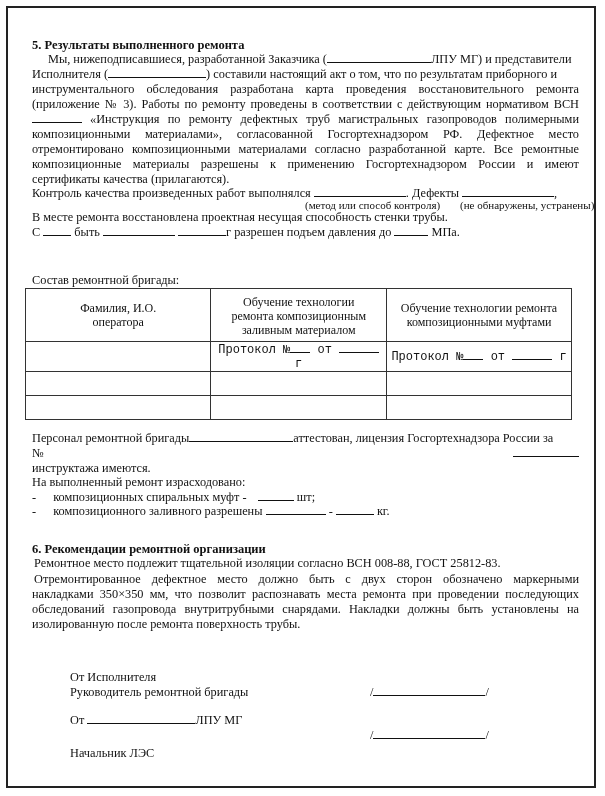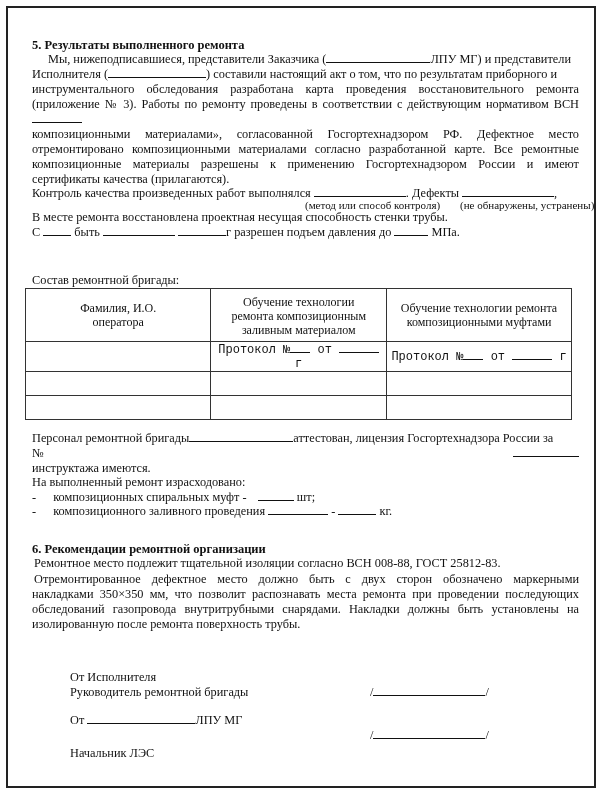--- a/index.html
+++ b/index.html
@@ -17,29 +17,30 @@
   table.crew td { border: 1px solid #333; font-size: 12px; line-height: 14px; text-align: center; padding: 0; }
 </style>
 </head>
 <body>
 
 <div class="page-border"></div>
 
 <div class="abs txt h" style="left:32px;top:38px;">5. Результаты выполненного ремонта</div>
 
 <div class="abs txt" style="left:48px;top:52px;">
-  <span>Мы, нижеподписавшиеся, представители Заказчика (</span><span class="u" style="width:104px"></span><span>ЛПУ МГ) и представители</span>
+  <span>Мы, нижеподписавшиеся, разработанной Заказчика (</span><span class="u" style="width:104px"></span><span>ЛПУ МГ) и представители</span>
 </div>
 <div class="abs txt" style="left:32px;top:67px;width:547px;">
   <span>Исполнителя (</span><span class="u" style="width:98px"></span><span>) составили настоящий акт о том, что по результатам приборного и</span>
 </div>
 <div class="abs txt just" style="left:32px;top:82px;width:547px;height:15px;overflow:hidden;">инструментального обследования разработана карта проведения восстановительного ремонта</div>
 <div class="abs txt just" style="left:32px;top:97px;width:547px;height:15px;overflow:hidden;">(приложение № 3). Работы по ремонту проведены в соответствии с действующим нормативом ВСН</div>
 <div class="abs txt" style="left:32px;top:112px;width:547px;display:flex;">
   <span class="u" style="width:50px;flex:none;"></span>
+  <span class="just" style="flex:1;margin-left:8px;height:15px;overflow:hidden;">«Инструкция по ремонту дефектных труб магистральных газопроводов полимерными</span>
 </div>
 <div class="abs txt just" style="left:32px;top:127px;width:547px;height:15px;overflow:hidden;">композиционными материалами», согласованной Госгортехнадзором РФ. Дефектное место</div>
 <div class="abs txt just" style="left:32px;top:142px;width:547px;height:15px;overflow:hidden;">отремонтировано композиционными материалами согласно разработанной карте. Все ремонтные</div>
 <div class="abs txt just" style="left:32px;top:157px;width:547px;height:15px;overflow:hidden;">композиционные материалы разрешены к применению Госгортехнадзором России и имеют</div>
 <div class="abs txt" style="left:32px;top:172px;">сертификаты качества (прилагаются).</div>
 
 <div class="abs txt" style="left:32px;top:186px;">
   <span>Контроль качества произведенных работ выполнялся</span>
   <span class="u" style="width:92px"></span><span>. Дефекты</span>
   <span class="u" style="width:92px"></span>,
@@ -107,21 +108,21 @@
 <div class="abs txt" style="left:32px;top:461px;">инструктажа имеются.</div>
 <div class="abs txt" style="left:32px;top:475px;">На выполненный ремонт израсходовано:</div>
 <div class="abs txt" style="left:32px;top:490px;">
   <span>-</span>
   <span style="margin-left:14px;">композиционных спиральных муфт -</span>
   <span class="u" style="width:36px;margin-left:8px;"></span>
   <span>шт;</span>
 </div>
 <div class="abs txt" style="left:32px;top:504px;">
   <span>-</span>
-  <span style="margin-left:14px;">композиционного заливного проведения</span>
+  <span style="margin-left:14px;">композиционного заливного разрешены</span>
   <span class="u" style="width:60px"></span>
   <span>-</span>
   <span class="u" style="width:38px"></span>
   <span>кг.</span>
 </div>
 
 <div class="abs txt h" style="left:32px;top:542px;">6. Рекомендации ремонтной организации</div>
 <div class="abs txt" style="left:34px;top:556px;">Ремонтное место подлежит тщательной изоляции согласно ВСН 008-88, ГОСТ 25812-83.</div>
 <div class="abs txt just" style="left:34px;top:572px;width:545px;height:15px;overflow:hidden;">Отремонтированное дефектное место должно быть с двух сторон обозначено маркерными</div>
 <div class="abs txt just" style="left:32px;top:587px;width:547px;height:15px;overflow:hidden;">накладками 350×350 мм, что позволит распознавать  места ремонта при проведении последующих</div>

